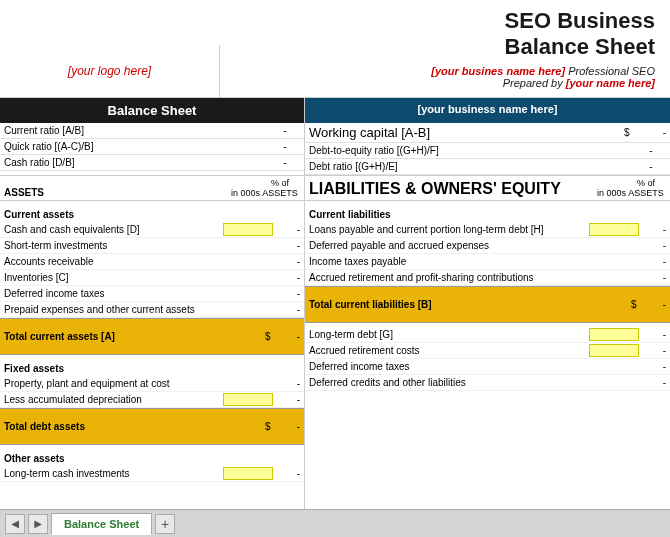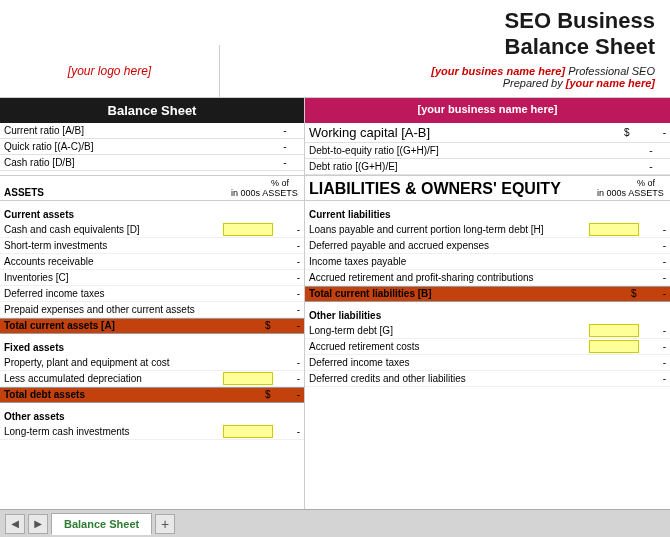--- a/index.html
+++ b/index.html
@@ -86,21 +86,21 @@
       background: #1a1a1a;
       color: white;
       text-align: center;
       font-weight: bold;
       padding: 5px;
       font-size: 13px;
       border-right: 1px solid #ccc;
     }
     .right-header {
       flex: 1;
-      background: #be185d;
+      background: #0c4a6e;
       color: white;
       text-align: center;
       font-weight: bold;
       padding: 5px;
       font-size: 11px;
     }
     .ratios-row {
       display: flex;
       border-bottom: 1px solid #ccc;
     }
@@ -180,24 +180,24 @@
     }
     .data-cell-empty {
       width: 50px;
       height: 13px;
       margin-right: 2px;
     }
     .data-dash { width: 25px; text-align: right; font-size: 10px; }
     .total-row {
       display: flex;
       align-items: center;
-      padding: 1px 4px;
+      padding: 12px 4px;
       border-top: 1px solid #999;
       border-bottom: 1px solid #999;
-      background: #c2410c;
+      background: #eab308;
       min-height: 16px;
     }
     .total-label { flex: 1; font-size: 10px; font-weight: bold; }
     .total-dollar { width: 10px; font-size: 10px; }
     .total-dash { width: 25px; text-align: right; font-size: 10px; }
     .tab-bar {
       height: 28px;
       background: #d4d4d4;
       display: flex;
       align-items: center;
@@ -417,21 +417,20 @@
           <span class="data-dash">-</span>
         </div>
 
         <div class="total-row">
           <span class="total-label">Total current liabilities  [B]</span>
           <span class="total-dollar">$</span>
           <span class="total-dash">-</span>
         </div>
 
         <div style="height:4px;"></div>
-        <div class="section-title">Other liabilities</div>
 
         <div class="data-row">
           <span class="data-label">Long-term debt  [G]</span>
           <div class="data-cell-yellow"></div>
           <span class="data-dash">-</span>
         </div>
         <div class="data-row">
           <span class="data-label">Accrued retirement costs</span>
           <div class="data-cell-yellow"></div>
           <span class="data-dash">-</span>

